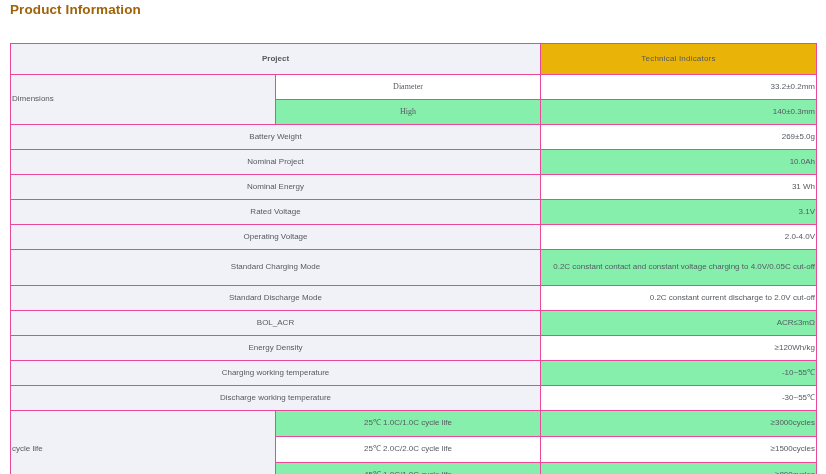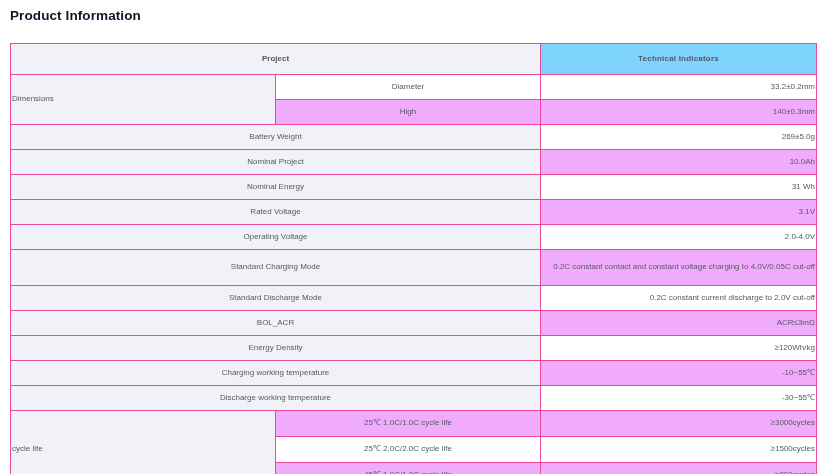--- a/index.html
+++ b/index.html
@@ -18,24 +18,24 @@
   .page {
     position: relative;
     width: 826px;
     height: 474px;
     box-sizing: border-box;
   }
 
   .page-title {
     position: absolute;
     left: 10px;
-    top: 8px;
+    top: 2px;
     font-size: 13.5px;
     font-weight: bold;
-    color: #0f172a;
+    color: #a16207;
     letter-spacing: 0.1px;
     text-align: center;
   }
 
   table.spec {
     position: absolute;
     left: 10px;
     top: 43px;
     width: 806px;
     border-collapse: collapse;
@@ -60,24 +60,24 @@
   
   .hdr-project {
     background: #f1f2f7;
     height: 28px;
     text-align: center;
     font-weight: bold;
     color: #3c3c44;
     font-size: 8.5px;
   }
   .hdr-tech {
-    background: #7dd3fc;
+    background: #eab308;
     height: 28px;
     text-align: center;
-    font-weight: bold;
+    font-weight: normal;
     color: #ffffff;
     font-size: 8.5px;
     letter-spacing: 0.2px;
   }
 
   
   .lbl {
     background: #f1f2f7;
     text-align: center;
     color: #555a60;
@@ -88,37 +88,38 @@
     text-align: left;
     padding-left: 12px;
     color: #555a60;
     margin-top: 46px;
   }
 
   
   .sub {
     text-align: center;
     color: #555a60;
+    font-family: Liberation Serif, serif;
   }
   .sub-left {
     text-align: center;
     padding-left: 16px;
     color: #555a60;
   }
 
   
   .val {
     text-align: right;
     color: #555a60;
     padding: 0 10px;
   }
 
   
   .fill-white { background: #ffffff; }
-  .fill-green { background: #f0abfc; }
+  .fill-green { background: #86efac; }
 
   .r-22 { height: 22px; }
   .r-23 { height: 23px; }
   .r-33 { height: 33px; }
 
   .two-line {
     line-height: 1.9;
   }
 
   .note {

